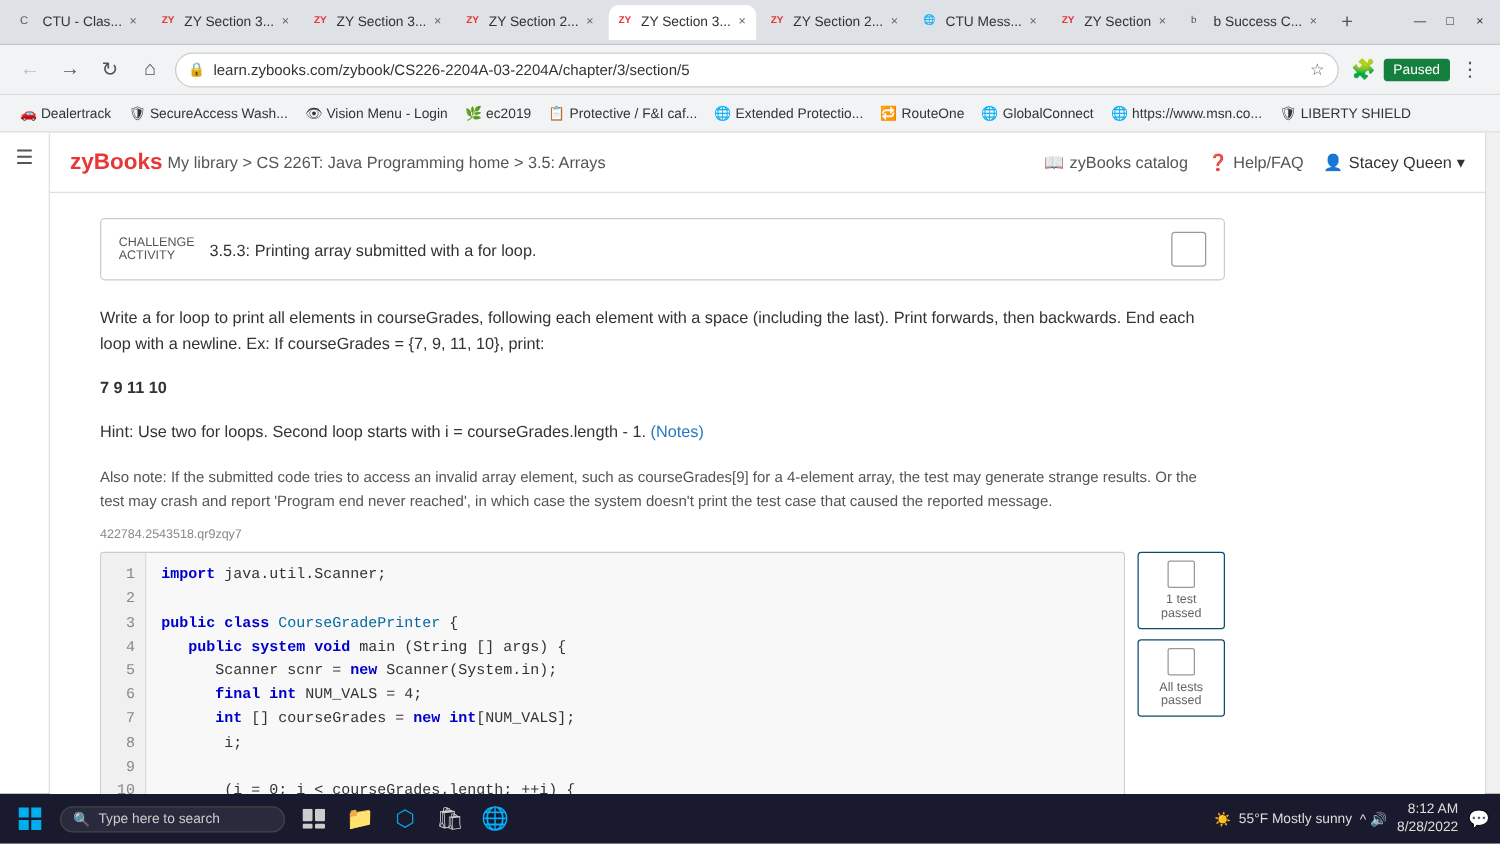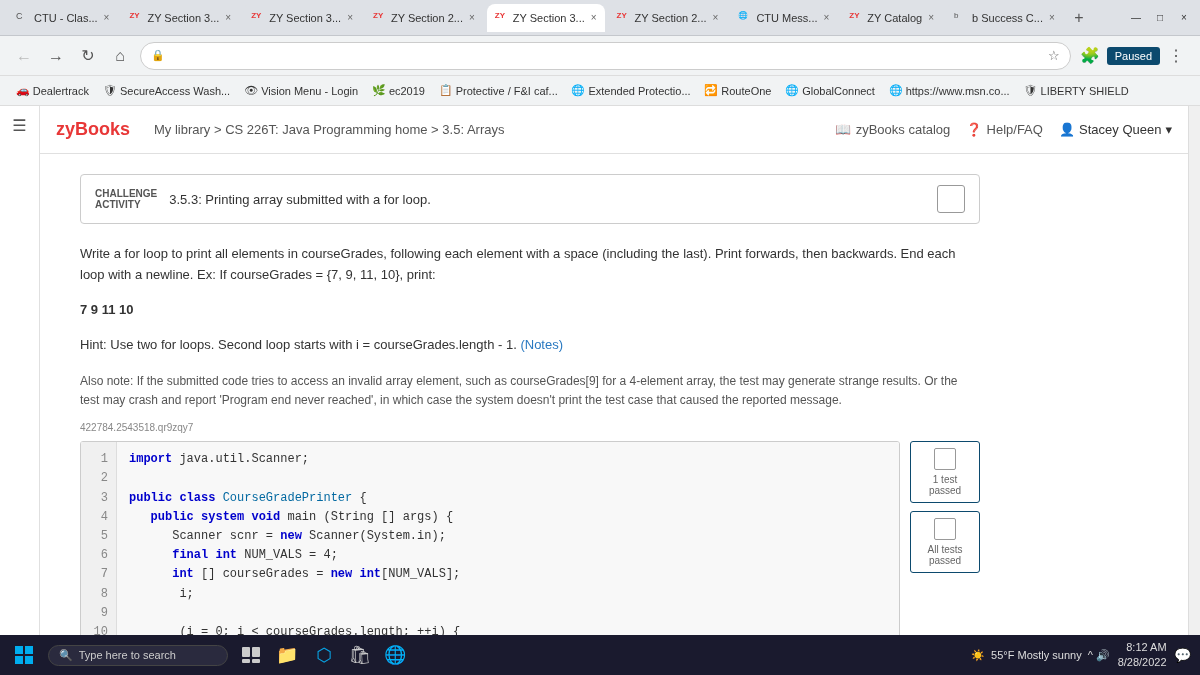--- a/index.html
+++ b/index.html
@@ -20,48 +20,48 @@
 
     
     .address-bar { height: 40px; background: #f1f3f4; display: flex; align-items: center; padding: 4px 12px; gap: 8px; border-bottom: 1px solid #ddd; }
     .nav-btn { width: 24px; height: 24px; display: flex; align-items: center; justify-content: center; color: #555; font-size: 16px; cursor: pointer; }
     .nav-btn.disabled { color: #bbb; cursor: default; }
     .url-bar { flex: 1; height: 28px; background: #fff; border: 1px solid #ccc; border-radius: 14px; display: flex; align-items: center; padding: 0 10px; gap: 6px; font-size: 12px; color: #333; }
     .url-bar .lock-icon { color: #666; font-size: 11px; }
     .url-text { color: #333; font-size: 12px; }
     .url-star { color: #666; margin-left: auto; font-size: 13px; }
     .address-actions { display: flex; gap: 4px; align-items: center; }
-    .paused-btn { background: #0c4a6e; color: #fff; padding: 3px 8px; border-radius: 3px; font-size: 11px; cursor: pointer; }
+    .paused-btn { background: #15803d; color: #fff; padding: 3px 8px; border-radius: 3px; font-size: 11px; cursor: pointer; }
 
     
     .bookmarks-bar { height: 30px; background: #f1f3f4; display: flex; align-items: center; padding: 0 10px; gap: 2px; border-bottom: 1px solid #ddd; font-size: 11px; overflow: hidden; }
     .bookmark-item { padding: 3px 6px; color: #333; cursor: pointer; border-radius: 3px; white-space: nowrap; display: flex; align-items: center; gap: 3px; }
 
     
     .page-area { display: flex; flex: 1; overflow: hidden; }
 
     
     .sidebar-toggle { width: 40px; background: #fff; border-right: 1px solid #e0e0e0; display: flex; flex-direction: column; align-items: center; padding-top: 10px; }
 
     
     .main-content { flex: 1; overflow-y: auto; background: #fff; }
 
     
-    .zy-topbar { height: 48px; background: #fff; border-bottom: 1px solid #e0e0e0; display: flex; align-items: center; padding: 0 16px; gap: 24px; }
+    .zy-topbar { height: 48px; background: #fff; border-bottom: 1px solid #e0e0e0; display: flex; align-items: center; padding: 0 16px; gap: 4px; }
     .zy-logo { color: #e83737; font-weight: bold; font-size: 18px; }
     .zy-breadcrumb { font-size: 13px; color: #555; flex: 1; }
     .zy-topbar-right { display: flex; align-items: center; gap: 16px; font-size: 13px; }
     .zy-catalog-btn { display: flex; align-items: center; gap: 4px; color: #555; cursor: pointer; }
     .zy-help-btn { display: flex; align-items: center; gap: 4px; color: #555; cursor: pointer; }
     .zy-user-btn { display: flex; align-items: center; gap: 4px; color: #333; cursor: pointer; }
 
     
     .challenge-area { padding: 20px 40px; max-width: 980px; }
     .challenge-header { display: flex; align-items: center; gap: 12px; margin-bottom: 20px; border: 1px solid #ccc; border-radius: 4px; padding: 10px 14px; background: #fff; }
-    .challenge-label { font-size: 10px; font-weight: bold; color: #555; text-transform: uppercase; }
+    .challenge-label { font-size: 10px; font-weight: normal; color: #555; text-transform: uppercase; }
     .challenge-title { font-size: 13px; color: #333; }
     .challenge-corner { width: 28px; height: 28px; border: 1.5px solid #999; border-radius: 3px; margin-left: auto; }
 
     .challenge-description { font-size: 13px; color: #333; line-height: 1.6; margin-bottom: 14px; }
 
     .example-output { font-family: Liberation Sans, sans-serif; font-size: 13px; color: #333; font-weight: bold; line-height: 1.5; margin-bottom: 16px; }
 
     .hint-text { font-size: 13px; color: #333; margin-bottom: 16px; line-height: 1.6; }
     .hint-link { color: #2979c1; cursor: pointer; }
 
@@ -132,21 +132,21 @@
       <span>ZY Section 2...</span>
       <span class="tab-close">×</span>
     </div>
     <div class="tab">
       <span class="tab-favicon" style="font-size:8px;">🌐</span>
       <span>CTU Mess...</span>
       <span class="tab-close">×</span>
     </div>
     <div class="tab">
       <span class="tab-favicon" style="color:#e83737;font-weight:bold;font-size:8px;">ZY</span>
-      <span>ZY Catalog</span>
+      <span>ZY Section</span>
       <span class="tab-close">×</span>
     </div>
     <div class="tab">
       <span class="tab-favicon" style="font-size:8px;">b</span>
       <span>b Success C...</span>
       <span class="tab-close">×</span>
     </div>
     <div class="new-tab-btn">+</div>
     <div class="window-controls">
       <div class="win-btn">—</div>
@@ -155,20 +155,21 @@
     </div>
   </div>
 
   <div class="address-bar">
     <div class="nav-btn disabled">←</div>
     <div class="nav-btn">→</div>
     <div class="nav-btn">↻</div>
     <div class="nav-btn">⌂</div>
     <div class="url-bar">
       <span class="lock-icon">🔒</span>
+      <span class="url-text">learn.zybooks.com/zybook/CS226-2204A-03-2204A/chapter/3/section/5</span>
       <span class="url-star">☆</span>
     </div>
     <div class="address-actions">
       <div class="nav-btn">🧩</div>
       <div class="paused-btn">Paused</div>
       <div class="nav-btn">⋮</div>
     </div>
   </div>
 
   <div class="bookmarks-bar">

